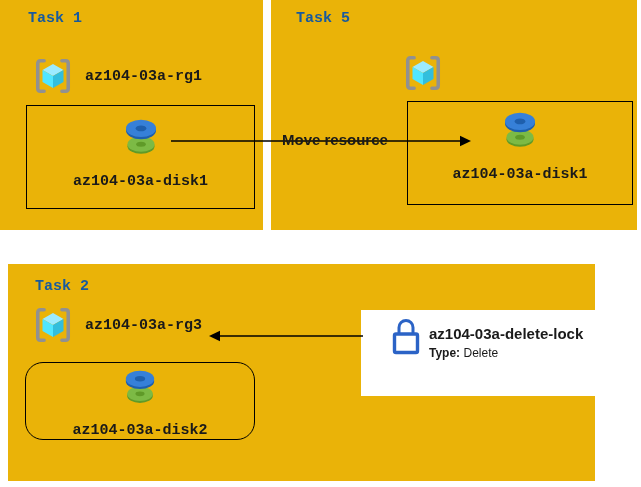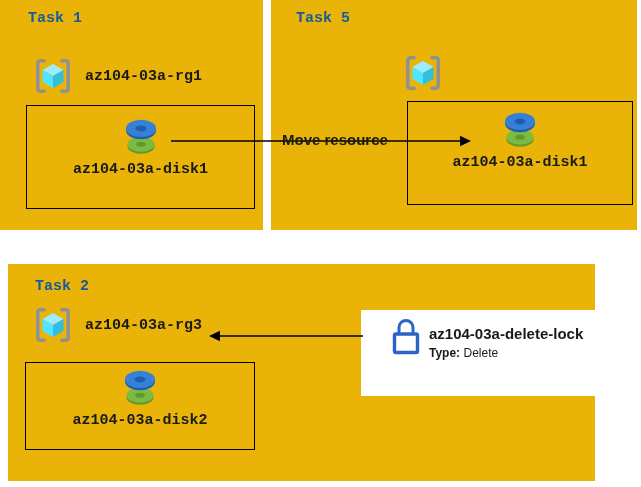--- a/index.html
+++ b/index.html
@@ -31,22 +31,22 @@
   #panel3 .rg-row { left:24px;  top:40px; }
 
   .rg-label, .res-label, .lock-name { font-size:15px; font-weight:bold; color:#1a1a1a; }
 
   .res-box {
     position:absolute; border:1.5px solid #000000; box-sizing:border-box;
     display:flex; flex-direction:column; align-items:center;
   }
   #panel1 .res-box { left:26px;  top:105px; width:229px; height:104px; padding-top:12px; }
   #panel2 .res-box { left:136px; top:101px; width:226px; height:104px; padding-top:9px; }
-  #panel3 .res-box { left:17px;  top:98px;  width:230px; height:88px; padding-top:6px; }
-  .res-box .res-label { margin-top:5px; text-align:center; }
+  #panel3 .res-box { left:17px;  top:98px;  width:230px; height:78px; padding-top:6px;border-radius:18px; }
+  .res-box .res-label { margin-top:17px; text-align:center; }
 
   .arrow-layer { position:absolute; left:0; top:0; pointer-events:none; }
 
   .move-label {
     position:absolute; left:282px; top:119px;
     font-size:15px; font-weight:bold; white-space:nowrap;margin-top:12px;
   }
 
   .lock-callout { position:absolute; left:361px; top:310px; width:250px; height:86px; background:#ffffff; }
   .lock-callout .lock-icon-wrap { position:absolute; left:27px; top:6px; width:36px; height:42px; background:#ffffff; }

